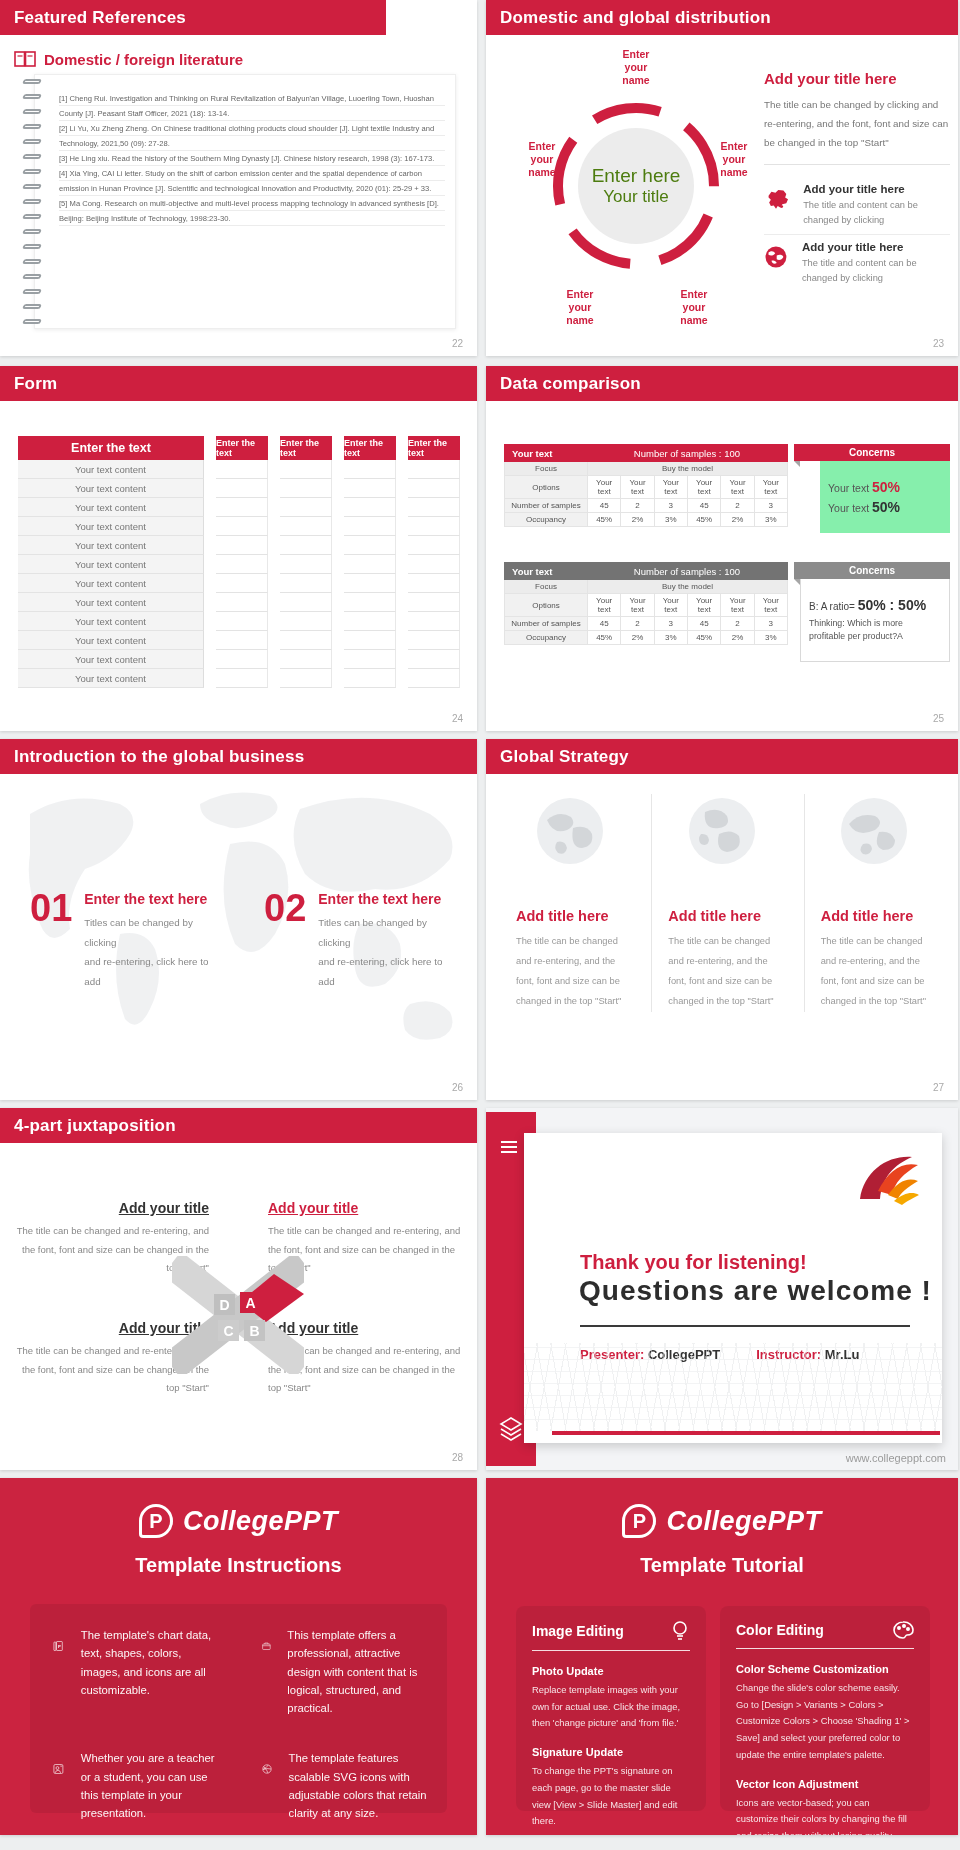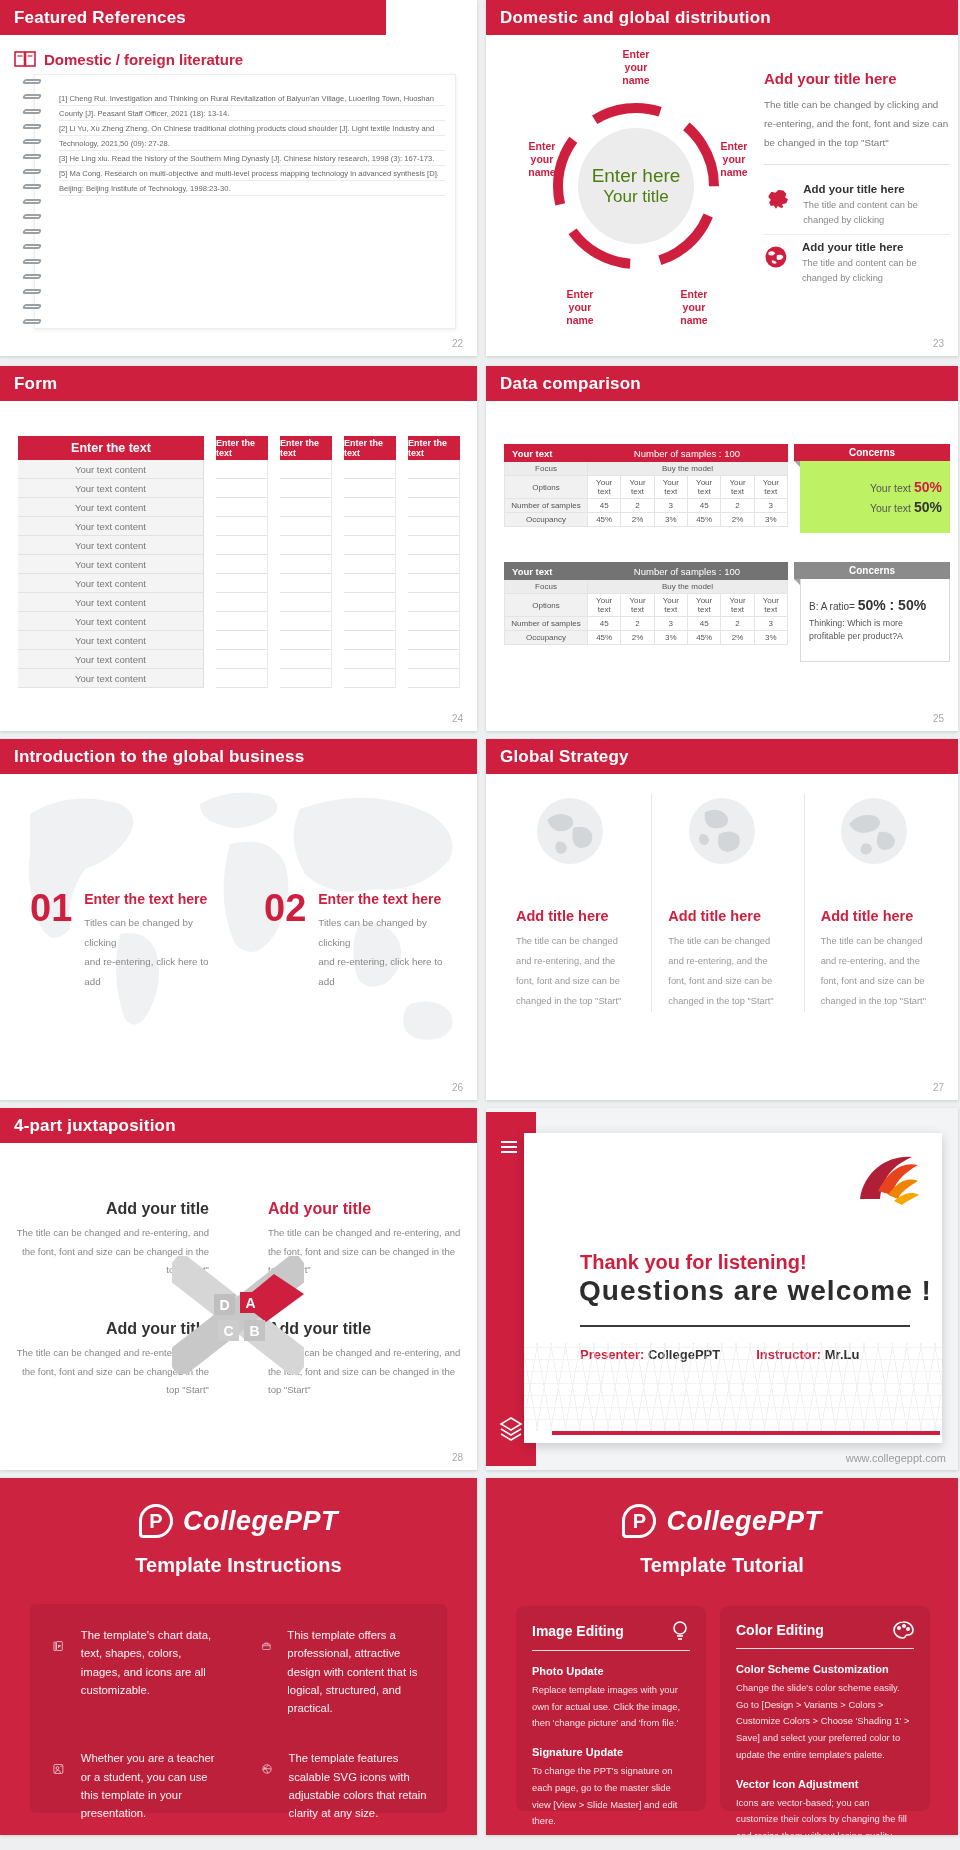--- a/index.html
+++ b/index.html
@@ -67,21 +67,21 @@
   .cmp-cell.lab{background:#f1f1f1;border-left:1px solid #e4e4e4;}
   .cmp-row.r0 .cmp-cell{background:#ececec;height:14px;}
   .cmp-cell.span{grid-column:2/8;}
   .concern{width:150px;float:right;position:relative;}
   .c-title{height:17px;color:#fff;font-weight:bold;font-size:10px;text-align:center;line-height:17px;
            position:relative;margin-left:-6px;}
   .concern.red .c-title{background:var(--acc);} .concern.gray .c-title{background:#8b8b8b;}
   .c-title::after{content:"";position:absolute;left:0;top:17px;border:3px solid transparent;
            border-top-color:rgba(0,0,0,.35);border-right-color:rgba(0,0,0,.35);}
   .c-body{padding:14px 8px;min-height:60px;}
-  .concern.red .c-body{background:#bef264;text-align:right;}
+  .concern.red .c-body{background:#86efac;text-align:left;margin-left:20px;}
   .concern.gray .c-body{background:#fff;border:1px solid #d9d9d9;border-top:none;text-align:left;}
   .c-line{font-size:10.5px;color:#555;margin:4px 0;}
   .c-line .c-val{font-weight:bold;font-size:14px;}
   .c-val.red{color:var(--acc);} .c-val.dark{color:#333;}
   .c-line span:first-child{color:#555;}
   .c-line.small{font-size:8.8px;color:#888;line-height:1.5;}
   .c-line.boldlead span:first-child{font-size:10px;color:#444;}
 
   
   .worldmap{position:absolute;left:0;top:35px;width:477px;height:326px;opacity:.55;}
@@ -94,21 +94,21 @@
   
   .s27-cols{position:absolute;left:14px;top:55px;width:444px;display:flex;gap:12px;}
   .s27-col{flex:1;padding:0 16px;}
   .s27-col + .s27-col{border-left:1px solid #e6e6e6;}
   .globe{display:block;margin:0 auto 40px;}
   .s27-col b{display:block;font-size:14.5px;color:var(--acc);margin-bottom:8px;}
   .s27-col span{display:block;font-size:9.3px;color:#999;line-height:2.15;}
 
   
   .quad{position:absolute;width:195px;}
-  .quad b{display:block;font-size:16px;color:#333;margin-bottom:6px;}
+  .quad b{display:block;font-size:14px;color:#333;margin-bottom:6px;text-decoration:underline;}
   .quad.red-title b{color:var(--acc);}
   .quad span{display:block;font-size:9.5px;color:#888;line-height:1.95;}
   .q-tl{left:14px;top:92px;text-align:right;}
   .q-tr{left:268px;top:92px;text-align:left;}
   .q-bl{left:14px;top:212px;text-align:right;}
   .q-br{left:268px;top:212px;text-align:left;}
   .xgraphic{position:absolute;left:172px;top:148px;}
 
   
   #sThanks{background:#f3f4f6;}
@@ -188,20 +188,21 @@
           <span class="coil"></span>
           <span class="coil"></span>
           <span class="coil"></span>
           <span class="coil"></span>
           <span class="coil"></span>
         </div>
       <div class="refs">
           <div class="ref">[1] Cheng Rui. Investigation and Thinking on Rural Revitalization of Baiyun'an Village, Luoerling Town, Huoshan County [J]. Peasant Staff Officer, 2021 (18): 13-14.</div>
           <div class="ref">[2] Li Yu, Xu Zheng Zheng. On Chinese traditional clothing products cloud shoulder [J]. Light textile Industry and Technology, 2021,50 (09): 27-28.</div>
           <div class="ref">[3] He Ling xiu. Read the history of the Southern Ming Dynasty [J]. Chinese history research, 1998 (3): 167-173.</div>
+          <div class="ref">[4] Xia Ying, CAI Li letter. Study on the shift of carbon emission center and the spatial dependence of carbon emission in Hunan Province [J]. Scientific and technological Innovation and Productivity, 2020 (01): 25-29 + 33.</div>
           <div class="ref">[5] Ma Cong. Research on multi-objective and multi-level process mapping technology in advanced synthesis [D]. Beijing: Beijing Institute of Technology, 1998:23-30.</div>
         </div>
     </div>
     <div class="pagenum">22</div>
   </section>
 
   <section class="slide" id="s23" style="left:486px;top:0;width:472px;height:356px;">
     <div class="bar">
         <span>Domestic and global distribution</span>
       </div>

